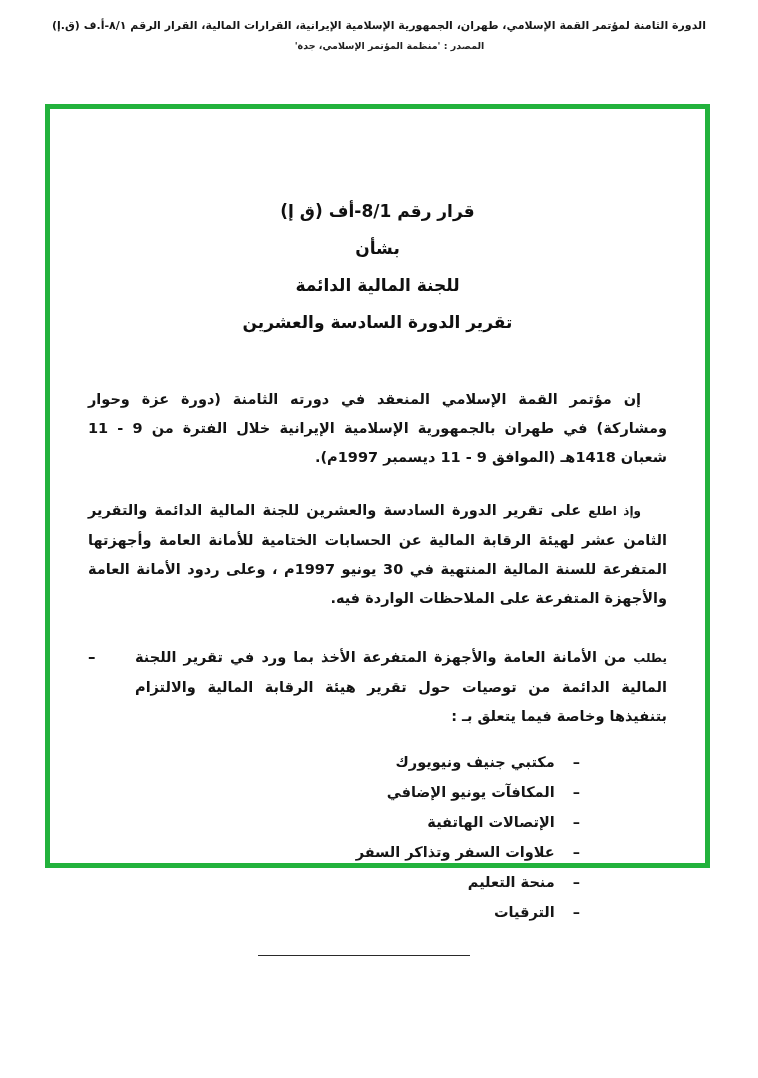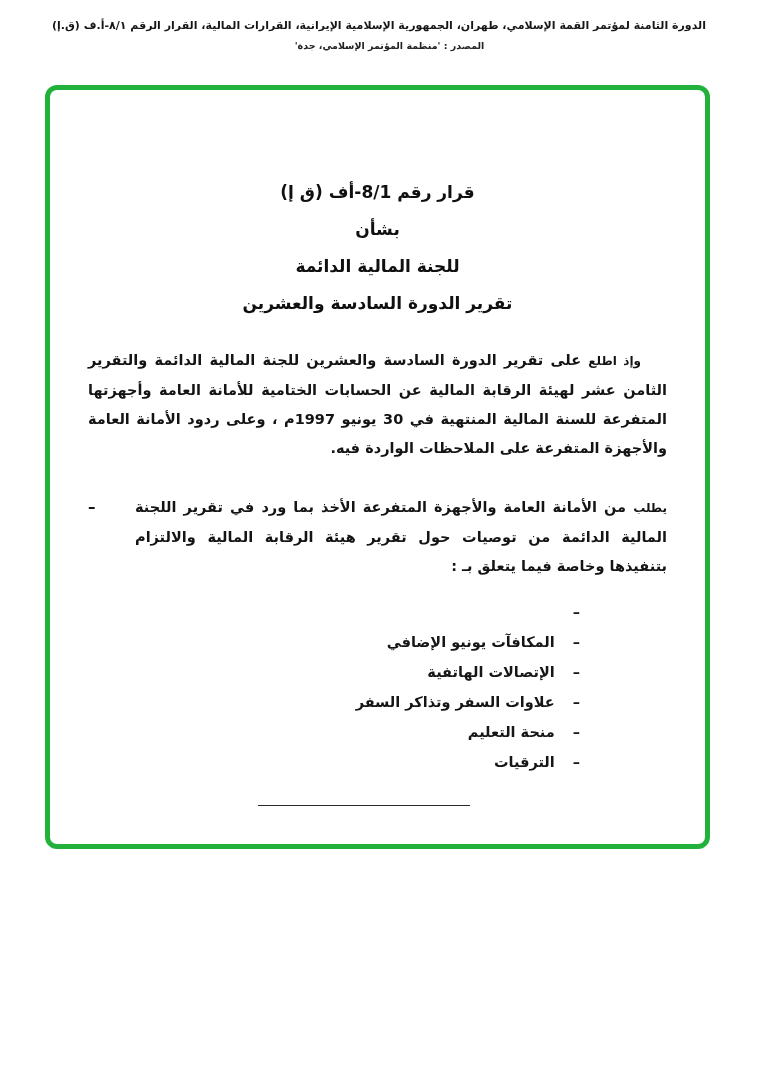--- a/index.html
+++ b/index.html
@@ -33,25 +33,25 @@
     font-size: 9.5px;
     font-weight: bold;
     margin-top: 8px;
     color: #222;
     margin-left: 21px;
   }
   
   .frame {
     position: absolute;
     left: 45px;
-    top: 85px;
+    top: 104px;
     width: 665px;
     height: 764px;
     border: 5px solid #22b23c;
-    border-radius: 12px;
+    border-radius: 0;
     background: #ffffff;
   }
   .content {
     direction: rtl;
     padding: 84px 38px 0 38px;
   }
   
   .title-block {
     text-align: center;
     font-weight: bold;
@@ -134,37 +134,39 @@
   <div class="frame">
     <div class="content">
 
       <div class="title-block">
         <div>قرار رقم 8/1-أف (ق إ)</div>
         <div>بشأن</div>
         <div>للجنة المالية الدائمة</div>
         <div>تقرير الدورة السادسة والعشرين</div>
       </div>
 
+      <p class="body-text preamble">إن مؤتمر القمة الإسلامي المنعقد في دورته الثامنة (دورة عزة وحوار ومشاركة) في طهران بالجمهورية الإسلامية الإيرانية خلال الفترة من 9 - 11 شعبان 1418هـ (الموافق 9 - 11 ديسمبر 1997م).</p>
 
       <p class="body-text clause2">
         <span class="lead">وإذ اطلع</span>
         <span>على تقرير الدورة السادسة والعشرين للجنة المالية الدائمة والتقرير الثامن عشر لهيئة الرقابة المالية عن الحسابات الختامية للأمانة العامة وأجهزتها المتفرعة للسنة المالية المنتهية في 30 يونيو 1997م ، وعلى ردود الأمانة العامة والأجهزة المتفرعة على الملاحظات الواردة فيه.</span>
       </p>
 
       <div class="clause3">
         <span class="marker">–</span>
         <p class="body-text para">
           <span class="lead">يطلب</span>
           <span>من الأمانة العامة والأجهزة المتفرعة الأخذ بما ورد في تقرير اللجنة المالية الدائمة من توصيات حول تقرير هيئة الرقابة المالية والالتزام بتنفيذها وخاصة فيما يتعلق بـ :</span>
         </p>
       </div>
 
       <div class="sub-list">
         <div class="sub-item">
           <span class="marker">–</span>
+          <span>مكتبي جنيف ونيويورك</span>
         </div>
         <div class="sub-item">
           <span class="marker">–</span>
           <span>المكافآت يونيو الإضافي</span>
         </div>
         <div class="sub-item">
           <span class="marker">–</span>
           <span>الإتصالات الهاتفية</span>
         </div>
         <div class="sub-item">

